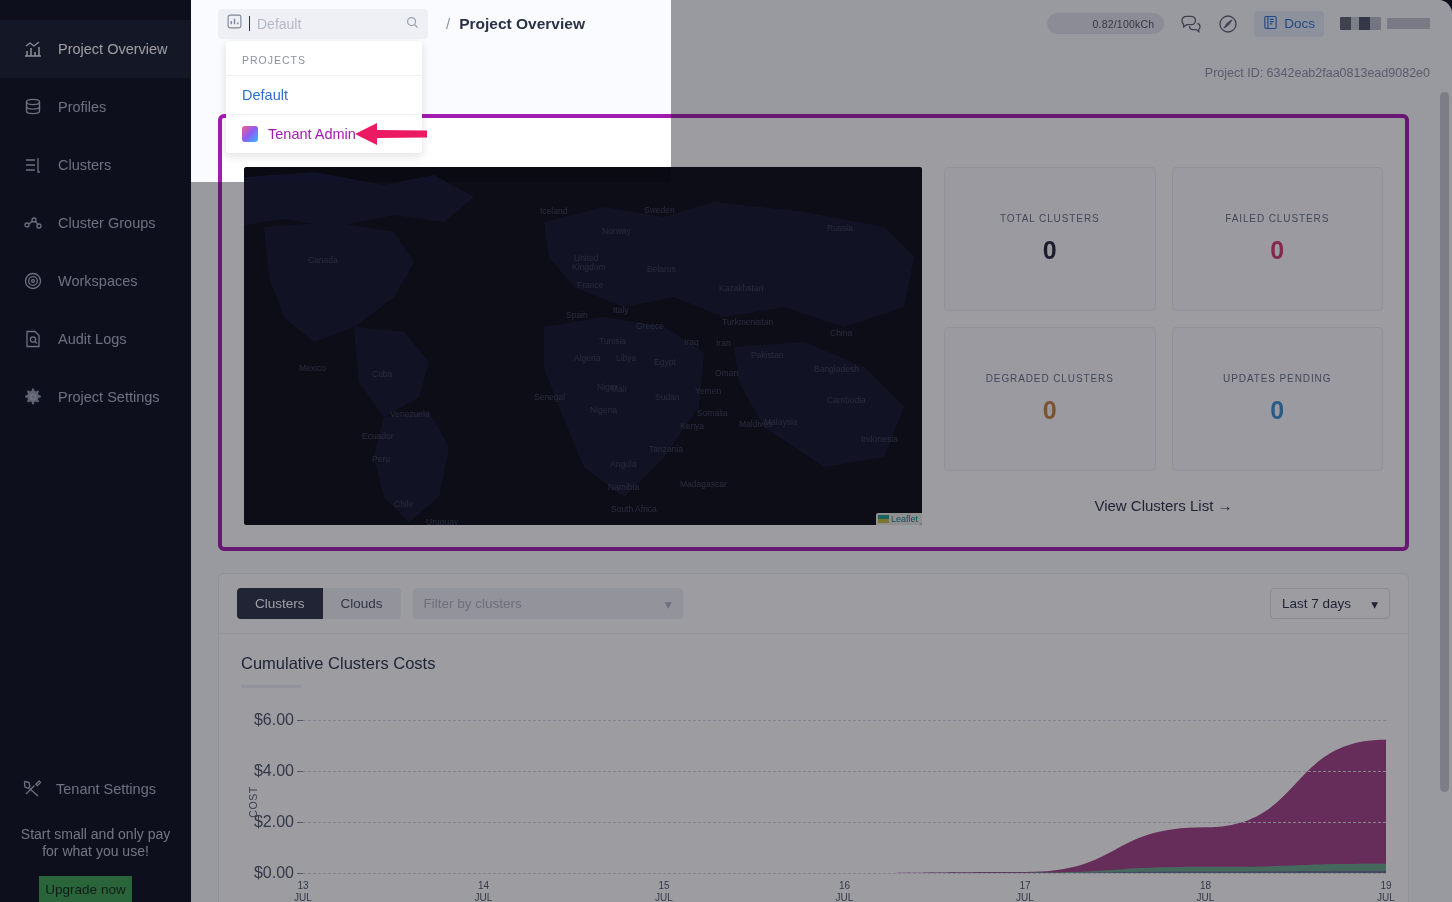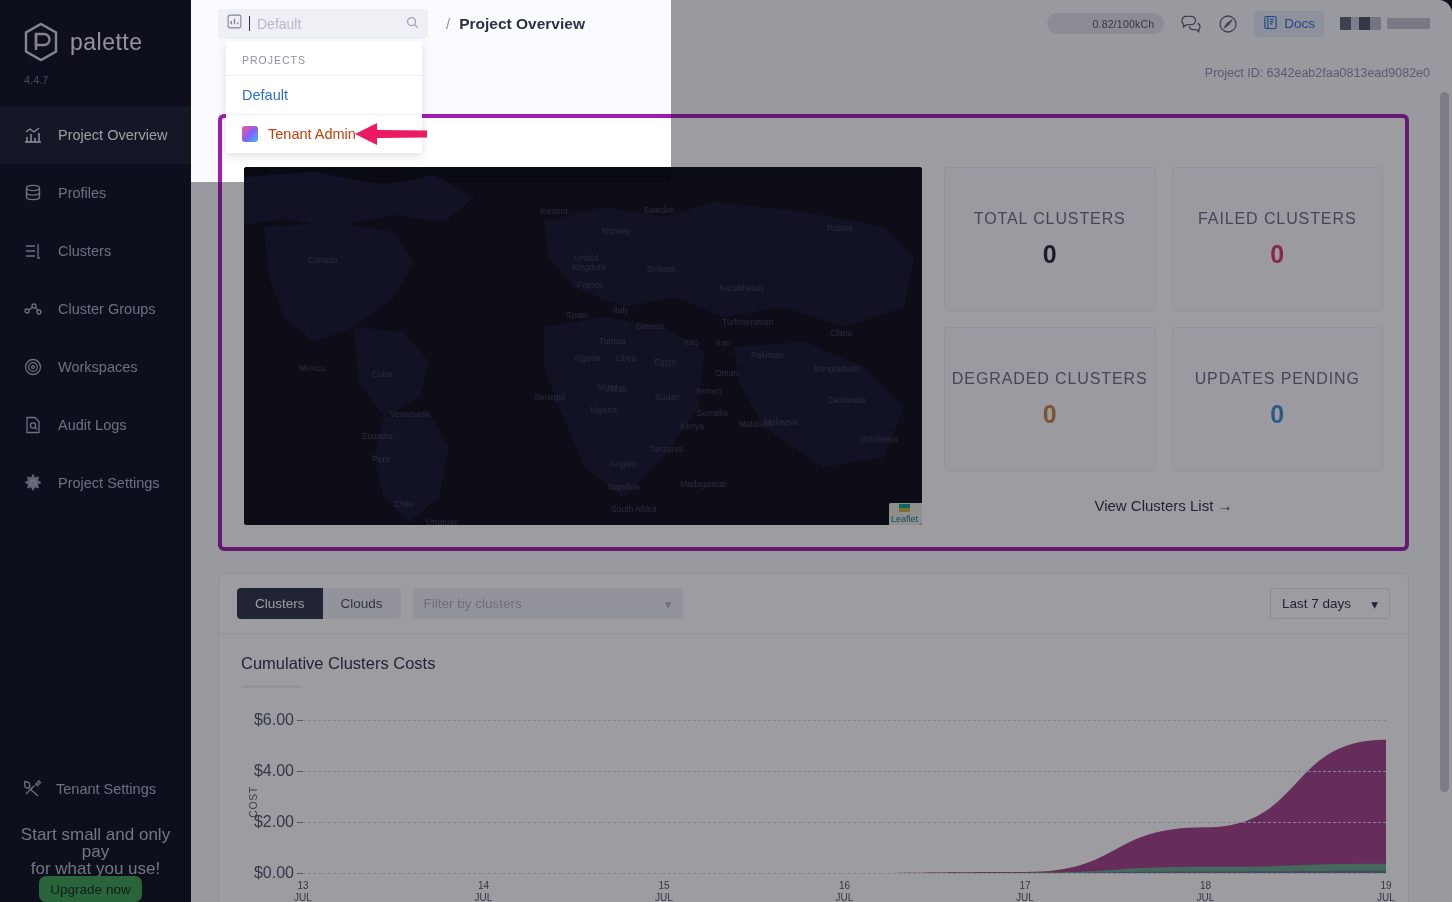--- a/index.html
+++ b/index.html
@@ -33,25 +33,25 @@
   .nav-item .nico { width: 22px; height: 22px; flex: 0 0 22px; display: flex; align-items: center; justify-content: center; }
   .nav-item .nico svg { display:block; }
 
   .tenant-settings {
     position: absolute; left: 0; top: 765px; width: 191px;
     display: flex; align-items: center; gap: 14px; padding-left: 22px; height: 48px;
     color: #aeb3c4; font-size: 14.5px; cursor: pointer;
   }
   .promo {
     position: absolute; left: 0; top: 826px; width: 191px; text-align: center;
-    color: #b9bdcb; font-size: 17px; line-height: 17px; padding: 0 14px;
+    color: #b9bdcb; font-size: 14px; line-height: 17px; padding: 0 14px;
   }
   .upgrade-btn {
-    position: absolute; left: 39px; top: 876px; width: 103px; height: 26px;
-    background: #3c9f4e; color: #0d2413; border: none; border-radius: 7px;
+    position: absolute; left: 39px; top: 876px; width: 93px; height: 26px;
+    background: #3c9f4e; color: #0d2413; border: none; border-radius: 0;
     font-size: 13.5px; font-family: inherit; cursor: pointer;
   }
 
   
   .content {
     position: absolute; left: 191px; top: 0; width: 1261px; height: 902px;
     background: #fafbfe;
     border-top-right-radius: 14px;
     overflow: hidden;
   }
@@ -92,32 +92,31 @@
   .clusters-body { display: flex; padding: 0 22px 22px 22px; gap: 22px; }
   .map {
     width: 678px; height: 358px; border-radius: 3px; position: relative; overflow: hidden;
     background: #0a0b14;
   }
   .map-label { position: absolute; font-size: 8.5px; color: #3a3f55; white-space: nowrap; }
   .leaflet-badge {
     position: absolute; right: 0; bottom: 0; background: #e8e8e0; font-size: 9px;
     color: #0d7f8f; padding: 1px 4px 1px 2px; display: flex; align-items: center; gap: 2px;
     border-radius: 2px 0 0 0;
-    flex-direction: column;
   }
   .leaf-flag { width: 11px; height: 8px; background: linear-gradient(180deg,#1e9e8a 50%, #c8b83a 50%); display:inline-block; }
 
   .stats { flex: 1; display: flex; flex-direction: column; }
   .stat-grid { display: grid; grid-template-columns: 1fr 1fr; gap: 16px; }
   .stat {
     height: 144px; border-radius: 4px; display: flex; flex-direction: column;
     align-items: center; justify-content: center; gap: 12px; background: #fbfbfd;
     border: 1px solid #eceef3;
   }
-  .stat-label { font-size: 16px; letter-spacing: .9px; color: #676d80; }
+  .stat-label { font-size: 10px; letter-spacing: .9px; color: #676d80; }
   .stat-value { font-size: 25px; font-weight: 600; }
   .view-list { text-align: center; margin-top: 26px; font-size: 15px; color: #2b3146; cursor: pointer; }
 
   
   .chart-card { margin: 22px 27px 0 27px; background: #fff; border-radius: 6px; border: 1px solid #e9ebf1; }
   .chart-toolbar { display: flex; align-items: center; padding: 14px 18px; border-bottom: 1px solid #eef0f4; }
   .seg { display: flex; border-radius: 4px; overflow: hidden; }
   .seg-btn { padding: 8px 18px; font-size: 13.5px; cursor: pointer; background: #eef0f5; color: #474d61; }
   .seg-btn.active { background: #2b3146; color: #ffffff; }
   .filter-sel {
@@ -151,43 +150,30 @@
   
   .dropdown {
     position: absolute; left: 226px; top: 41px; width: 196px; z-index: 60;
     background: #ffffff; border-radius: 3px;
     box-shadow: 0 3px 10px rgba(20,24,40,0.13);
   }
   .dd-head { padding: 13px 16px 9px 16px; font-size: 10.5px; color: #8a90a1; letter-spacing: 1px; }
   .dd-item { display: flex; align-items: center; gap: 10px; padding: 11px 16px; cursor: pointer;
              font-size: 14.5px; border-top: 1px solid #f0f1f5; }
   .dd-item.first { color: #2f6fd0; }
-  .dd-item.second { color: #c2410c; }
+  .dd-item.second { color: #a21caf; }
   .dd-ico { width: 16px; height: 16px; border-radius: 3px; flex: 0 0 16px; }
   .arrow-anno { position: absolute; left: 355px; top: 120px; z-index: 70; }
 </style>
 </head>
 <body>
 
 <div id="root">
 
   <div class="sidebar">
-    <div class="logo-wrap">
-      <div class="logo-row">
-        <span class="logo-mark">
-          <svg width="38" height="40" viewBox="0 0 38 40">
-            <path d="M19 2 L34 10.5 L34 29.5 L19 38 L4 29.5 L4 10.5 Z" fill="none" stroke="#d3d6e0" stroke-width="2.4"></path>
-            <path d="M14 12 h8 a5.5 5.5 0 0 1 0 11 h-8 z" fill="none" stroke="#d3d6e0" stroke-width="2.4"></path>
-            <path d="M14 12 v16" fill="none" stroke="#d3d6e0" stroke-width="2.4"></path>
-          </svg>
-        </span>
-        <span class="logo-text">palette</span>
-      </div>
-      <div class="version">4.4.7</div>
-    </div>
 
     <div class="nav">
       <div class="nav-item active">
         <span class="nico">
           <svg width="20" height="20" viewBox="0 0 20 20">
               <g fill="none" stroke="#e6e8f0" stroke-width="1.5">
                 <path d="M2 17h16"></path>
                 <path d="M4 17v-5M8 17v-8M12 17v-4M16 17v-9"></path>
                 <path d="M3 7l4-3 4 3 5-4" stroke-width="1.2"></path>
               </g>

